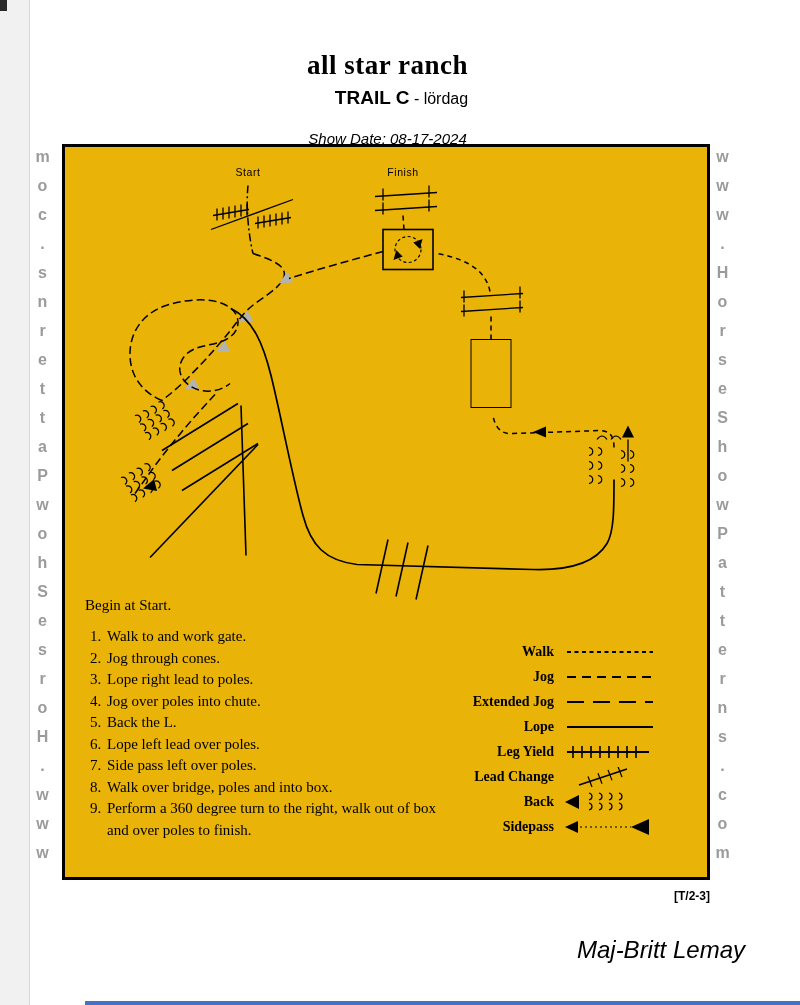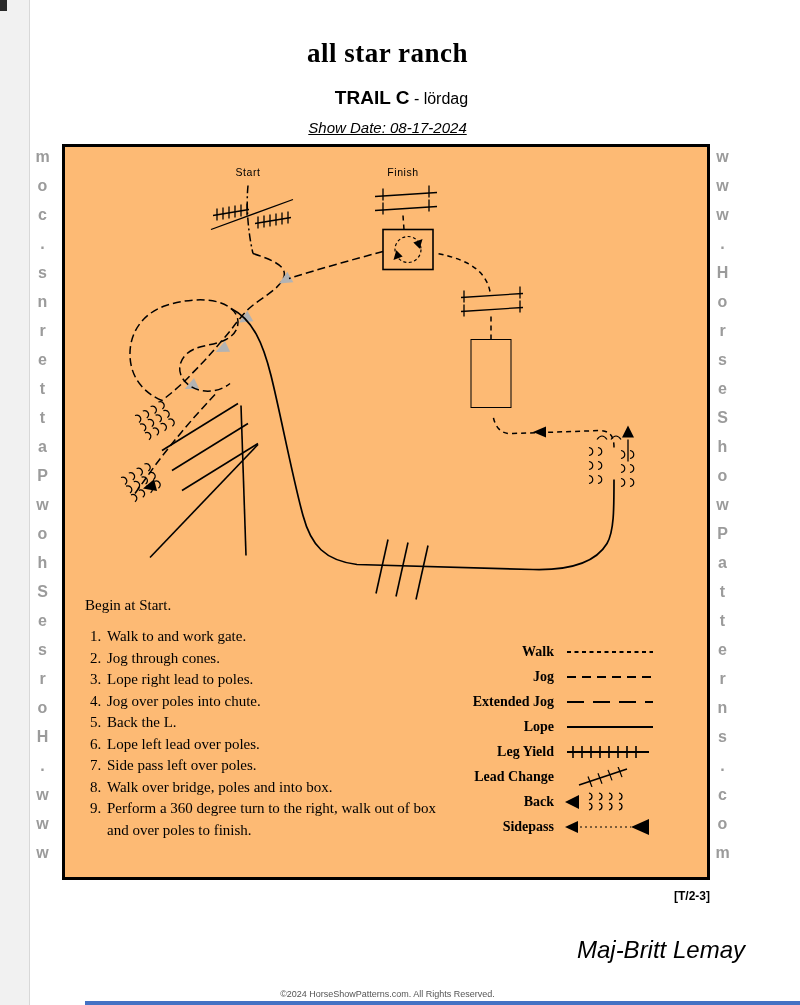--- a/index.html
+++ b/index.html
@@ -4,32 +4,32 @@
 <style>
   * { margin:0; padding:0; box-sizing:border-box; }
   html,body { background:#fff; }
   .page { position:relative; width:800px; height:1005px; background:#fff; overflow:hidden;
           font-family:"Liberation Serif", serif; color:#000; }
   .gray-strip { position:absolute; left:0; top:0; width:30px; height:1005px; background:#f1f1f1; border-right:1px solid #d8d8d8; }
   .corner-mark { position:absolute; left:0; top:0; width:7px; height:11px; background:#2a2a2a; }
   .blue-bar { position:absolute; left:85px; right:0; bottom:0; height:4px; background:#4472c4; }
 
   .centered { position:absolute; left:30px; width:715px; text-align:center; }
-  .doc-title { top:38px; font:bold 27px "Liberation Serif", serif; letter-spacing:.5px; }
+  .doc-title { top:50px; font:bold 27px "Liberation Serif", serif; letter-spacing:.5px; }
   .doc-subtitle { top:87px; font:16px "Liberation Sans", sans-serif;padding-left:28px; }
   .doc-subtitle .trail { font:bold 19px "Liberation Sans", sans-serif; }
   .doc-subtitle .suffix { font:16px "Liberation Sans", sans-serif; }
-  .show-date { top:119px; font:italic 15px "Liberation Sans", sans-serif; text-decoration:underline; }
+  .show-date { top:130px; font:italic 15px "Liberation Sans", sans-serif; text-decoration:underline; }
 
   .watermark { position:absolute; top:148px; height:736px; writing-mode:vertical-rl; text-orientation:upright;
                letter-spacing:12px; font:bold 16px "Liberation Sans", sans-serif; color:#9b9b9b; white-space:nowrap; }
   .watermark.left { left:33px; }
   .watermark.right { left:713px; }
 
-  .pattern-box { position:absolute; left:62px; top:144px; width:648px; height:736px; border:3px solid #000; background:#fdba74; }
+  .pattern-box { position:absolute; left:62px; top:144px; width:648px; height:736px; border:3px solid #000; background:#eab308; }
   .diagram-svg { position:absolute; left:0; top:0; width:642px; height:730px; }
   .diagram-svg path, .diagram-svg line, .diagram-svg circle, .diagram-svg rect { stroke:#000; fill:none; }
   .diagram-svg text { font:10.5px "Liberation Sans", sans-serif; letter-spacing:.6px; fill:#000; stroke:none; }
   .cone { fill:#b3b3b3; stroke:none; }
   .solidfill { fill:#000; stroke:none; }
   .bridge { fill:#a9a9a9; stroke:none; }
 
   .instructions { position:absolute; left:20px; top:450px; width:380px; font:15px "Liberation Serif", serif; }
   .instructions .intro { margin-bottom:12px; }
   .instructions ol { margin-left:3px; padding-left:17px; width:352px; }
@@ -306,16 +306,15 @@
             <line x1="17" y1="9" x2="68" y2="9" stroke="#888" stroke-width="1.2" stroke-dasharray="2 3"></line>
             <polygon points="68,9 86,1 86,17" fill="#000" stroke="none"></polygon>
           </svg>
         </span>
       </div>
     </div>
   </div>
 
   <div class="pattern-code">[T/2-3]</div>
   <div class="centered provided-name">Maj-Britt Lemay</div>
-  <div class="centered copyright">©2024 HorseShowPatterns.com. All Rights Reserved.</div>
 
   <div class="blue-bar"></div>
 </div>
 
 </body></html>

